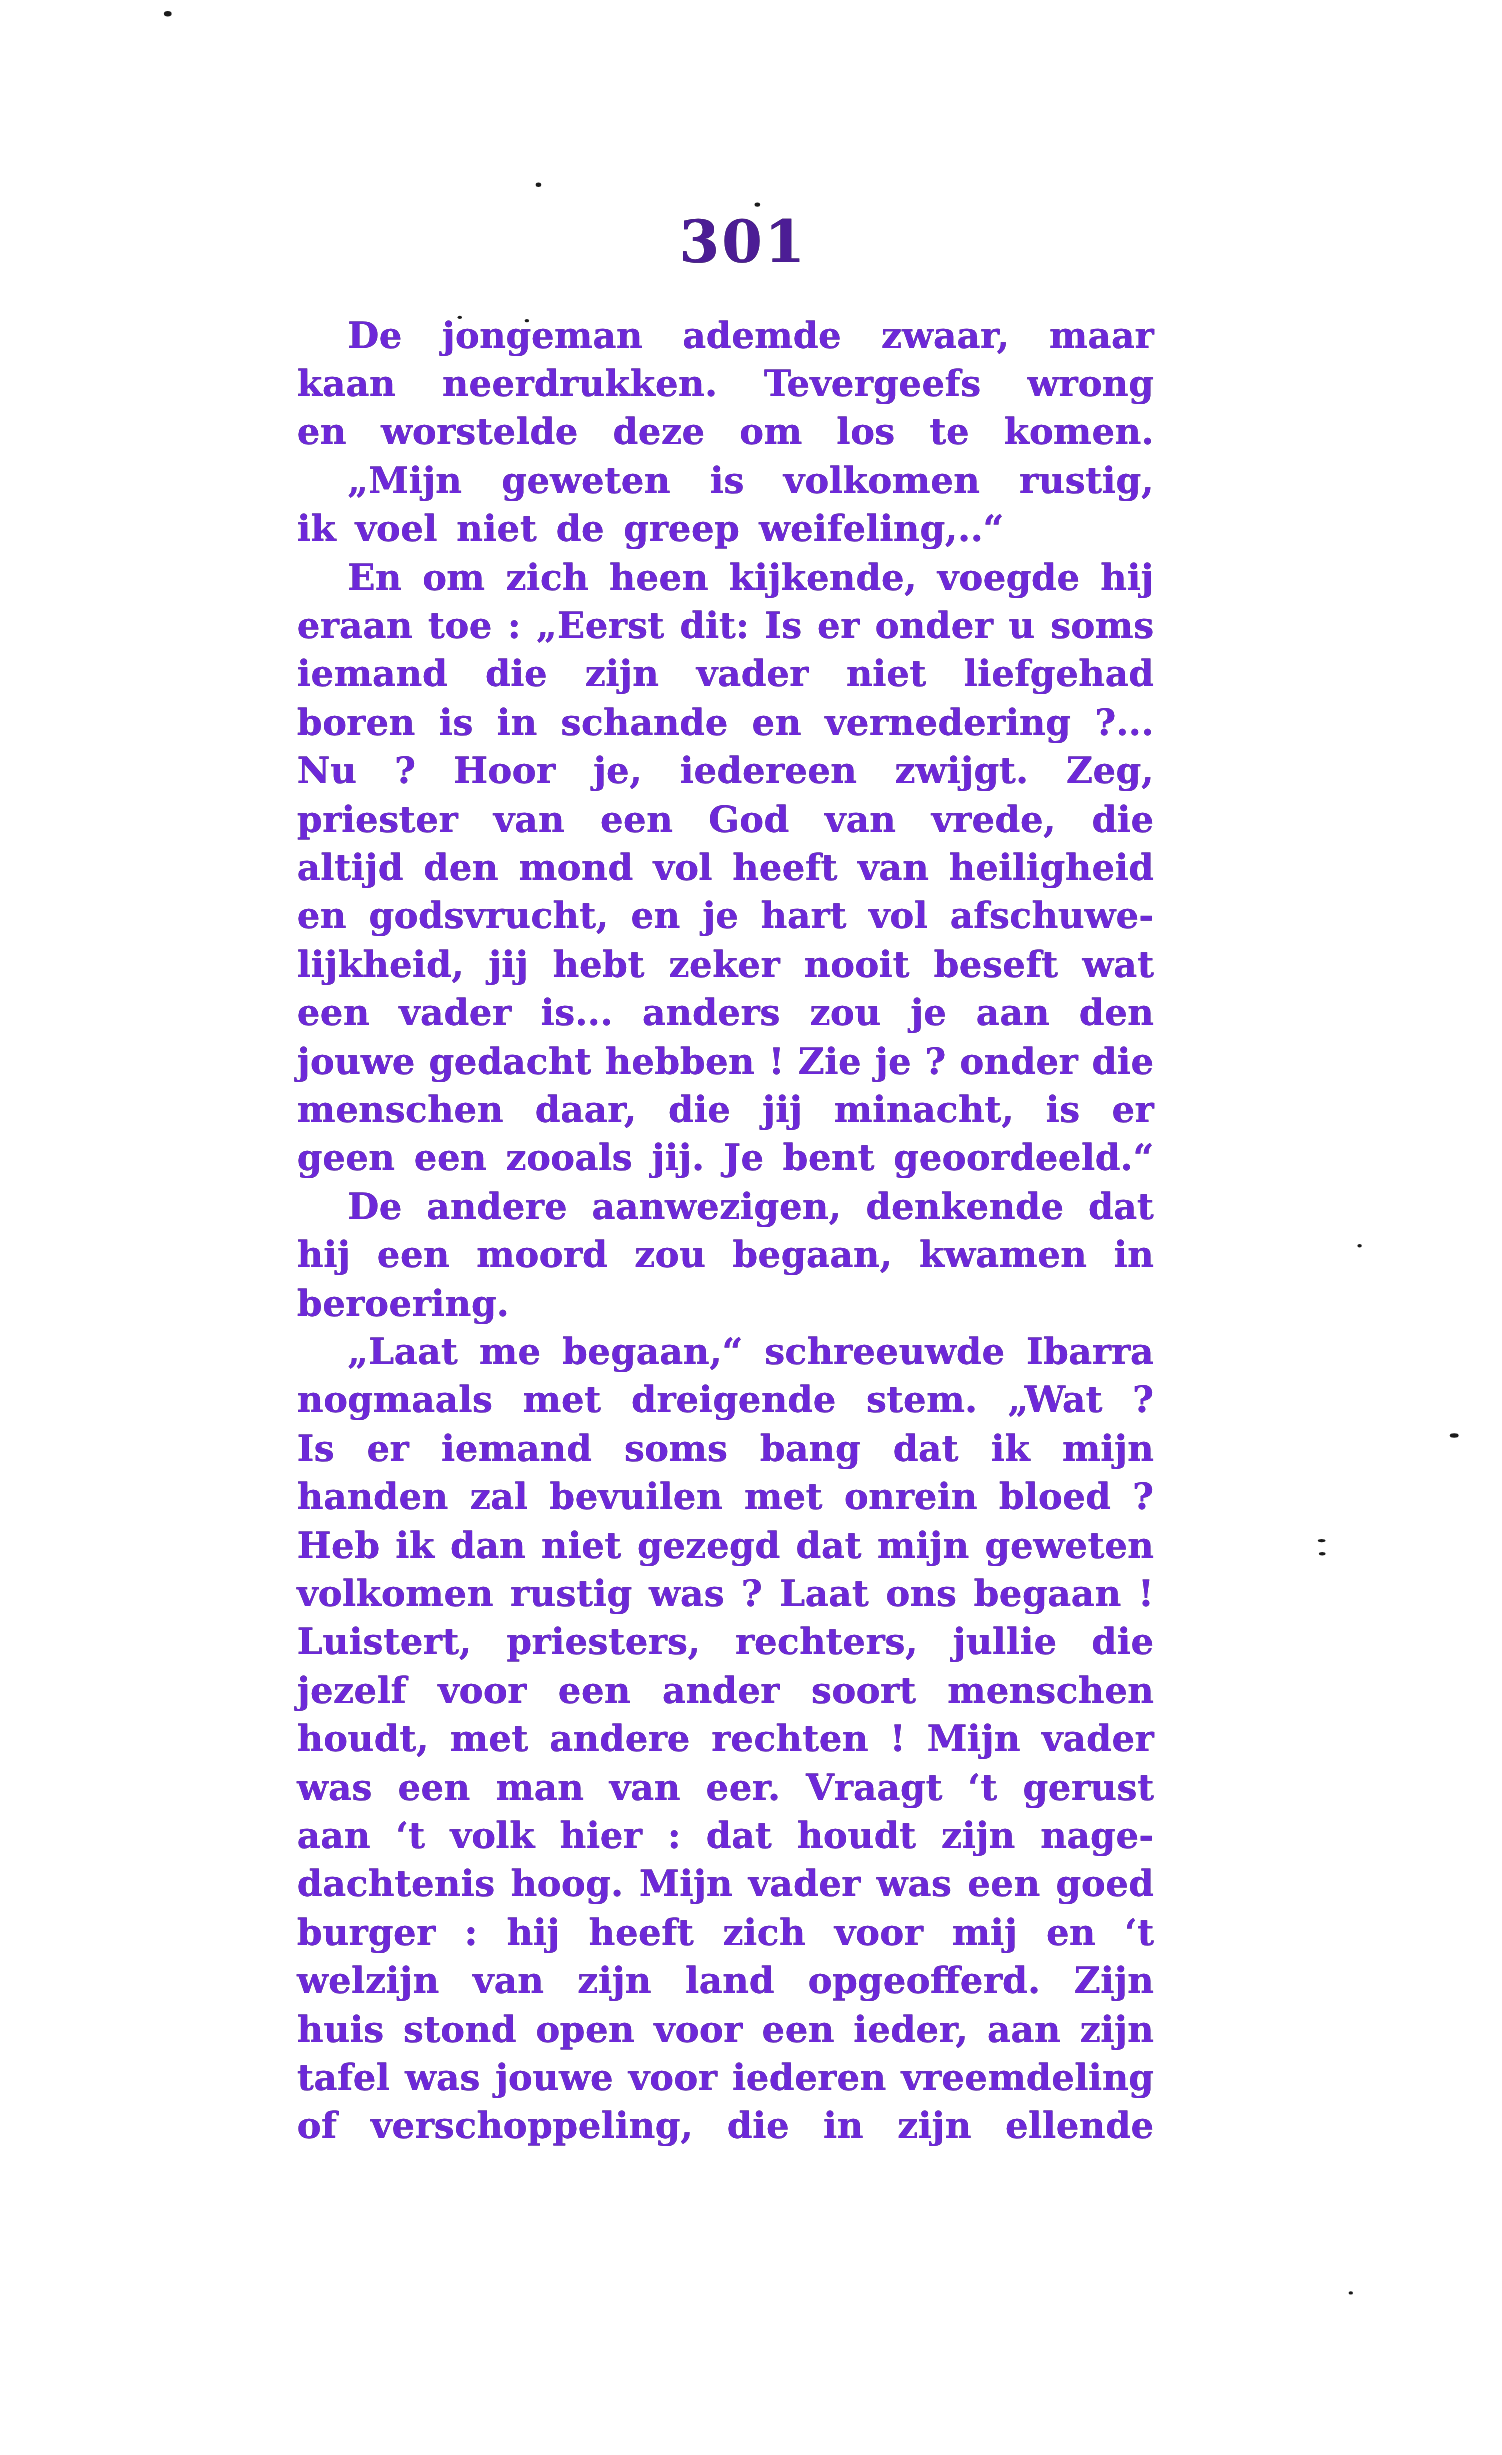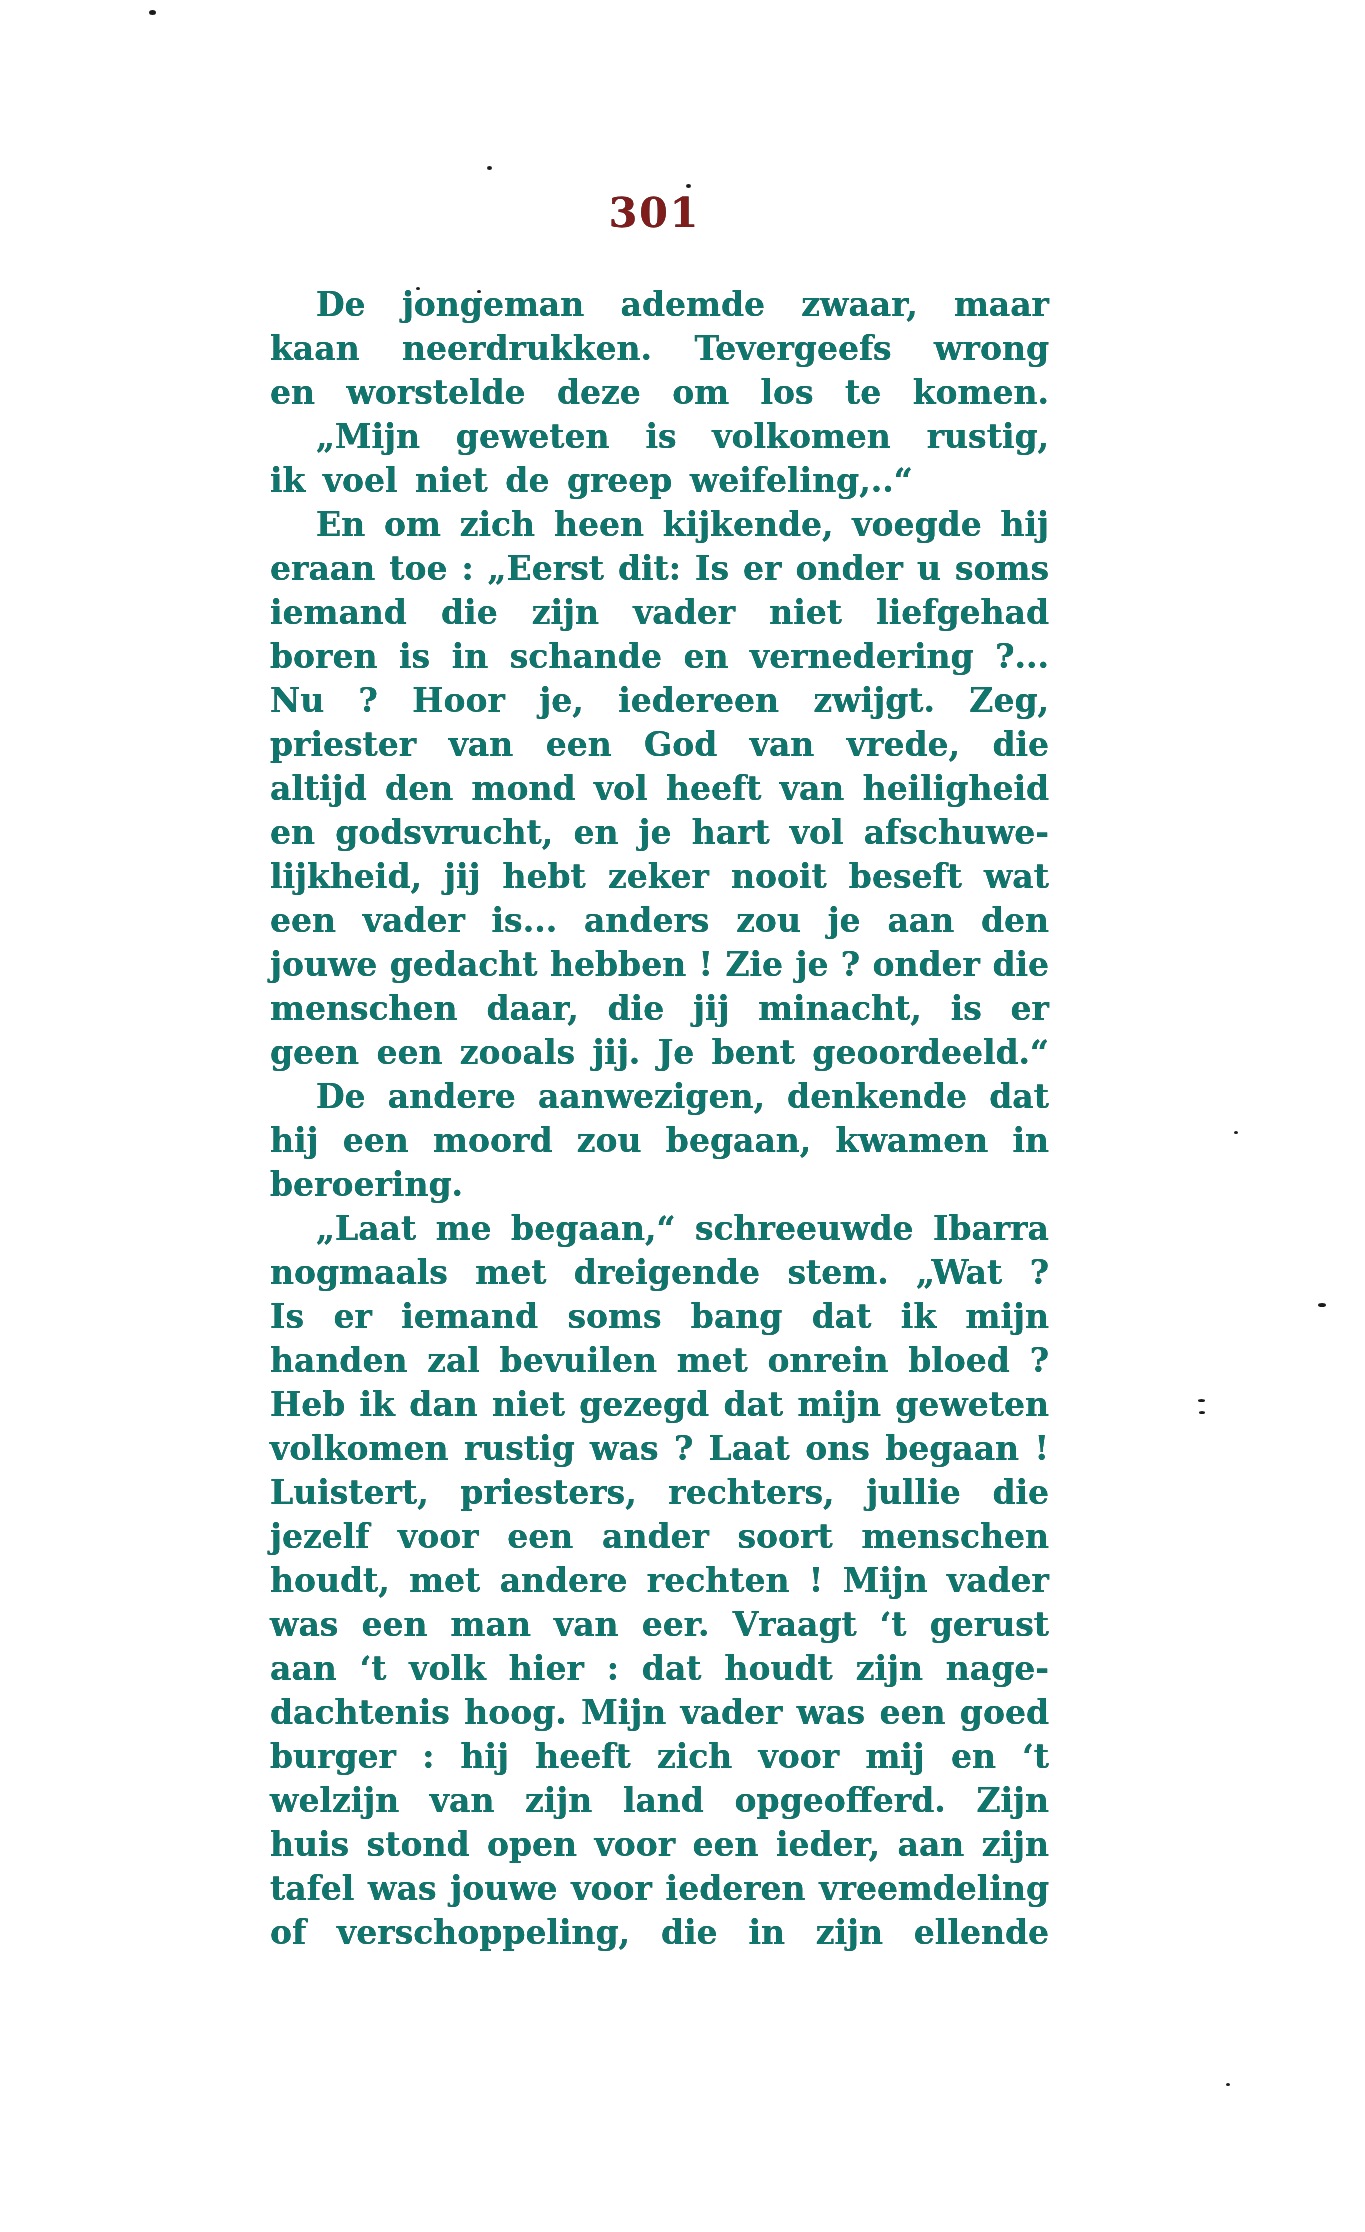--- a/index.html
+++ b/index.html
@@ -12,40 +12,40 @@
     width: 1365px;
     height: 2232px;
     background: #ffffff;
     overflow: hidden;
     font-family: "DejaVu Serif", "Liberation Serif", serif;
     color: #0e0e0e;
   }
   .page-number {
     position: absolute;
     top: 189px;
-    left: 265px;
+    left: 286px;
     width: 779px;
     text-align: center;
-    font-size: 41px;
+    font-size: 53px;
     font-weight: 700;
     letter-spacing: 2px;
-    color: #7f1d1d;
+    color: #4c1d95;
     text-shadow: 0 0 0.5px rgba(0,0,0,0.85);
   }
   .text-block {
     position: absolute;
     top: 283px;
     left: 270px;
     width: 779px;
   }
   .line {
     font-size: 33px;
     line-height: 44px;
     font-weight: 700;
-    color: #0f766e;
+    color: #6d28d9;
     text-align: justify;
     text-align-last: justify;
     text-shadow: 0 0 0.5px rgba(0,0,0,0.8);
     white-space: normal;
   }
   .line.ind {
     text-indent: 46px;
   }
   .line.end {
     text-align-last: left;

